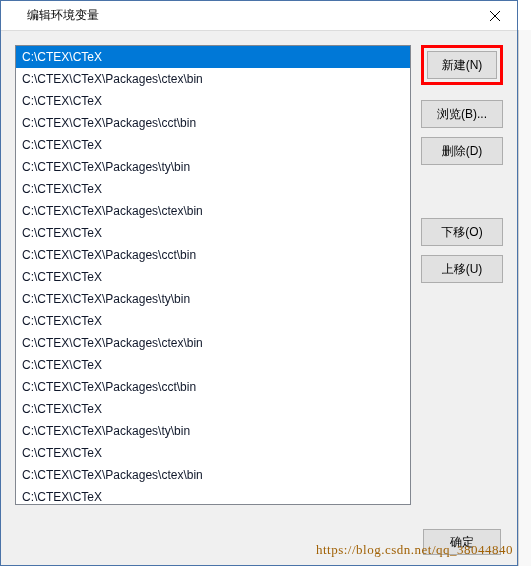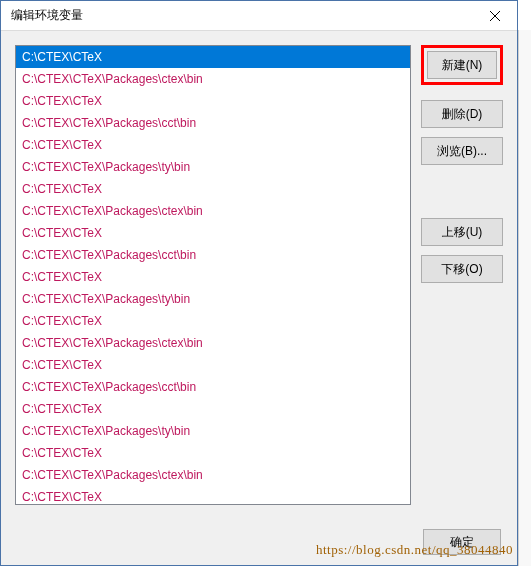--- a/index.html
+++ b/index.html
@@ -23,21 +23,21 @@
       display: flex;
       flex-direction: column;
     }
     .titlebar {
       height: 30px;
       background: #fff;
       border-bottom: 1px solid #dcdcdc;
       display: flex;
       align-items: center;
       justify-content: space-between;
-      padding-left: 10px;
+      padding-left: 26px;
     }
     .titlebar-title {
       font-size: 12px;
       color: #000;
     }
     .titlebar-close {
       width: 45px;
       height: 30px;
       display: flex;
       align-items: center;
@@ -84,21 +84,21 @@
       border: 1px solid #b8b8b8;
     }
     .listbox::-webkit-scrollbar-button {
       height: 17px;
       background: #f0f0f0;
       border: 1px solid #d0d0d0;
     }
     .list-item {
       padding: 3px 6px;
       font-size: 12px;
-      color: #be185d;
+      color: #0f172a;
       white-space: nowrap;
       cursor: default;
       line-height: 16px;
     }
     .list-item.selected {
       background: #0078d7;
       color: #fff;
     }
     .button-col {
       display: flex;
@@ -199,25 +199,25 @@
             <div class="list-item">C:\CTEX\CTeX\Packages\ty\bin</div>
             <div class="list-item">C:\CTEX\CTeX</div>
             <div class="list-item">C:\CTEX\CTeX\Packages\ctex\bin</div>
             <div class="list-item">C:\CTEX\CTeX</div>
           </div>
       </div>
       <div class="button-col">
         <div class="highlight-box">
           <button class="btn">新建(N)</button>
         </div>
+        <button class="btn">浏览(B)...</button>
         <button class="btn">删除(D)</button>
-        <button class="btn">浏览(B)...</button>
         <div class="spacer-sm"></div>
+        <button class="btn">下移(O)</button>
         <button class="btn">上移(U)</button>
-        <button class="btn">下移(O)</button>
         <div class="spacer-md"></div>
       </div>
     </div>
     <div class="bottom-row">
       <button class="btn">确定</button>
     </div>
   </div>
 </div>
 
 <div class="right-edge"></div>

